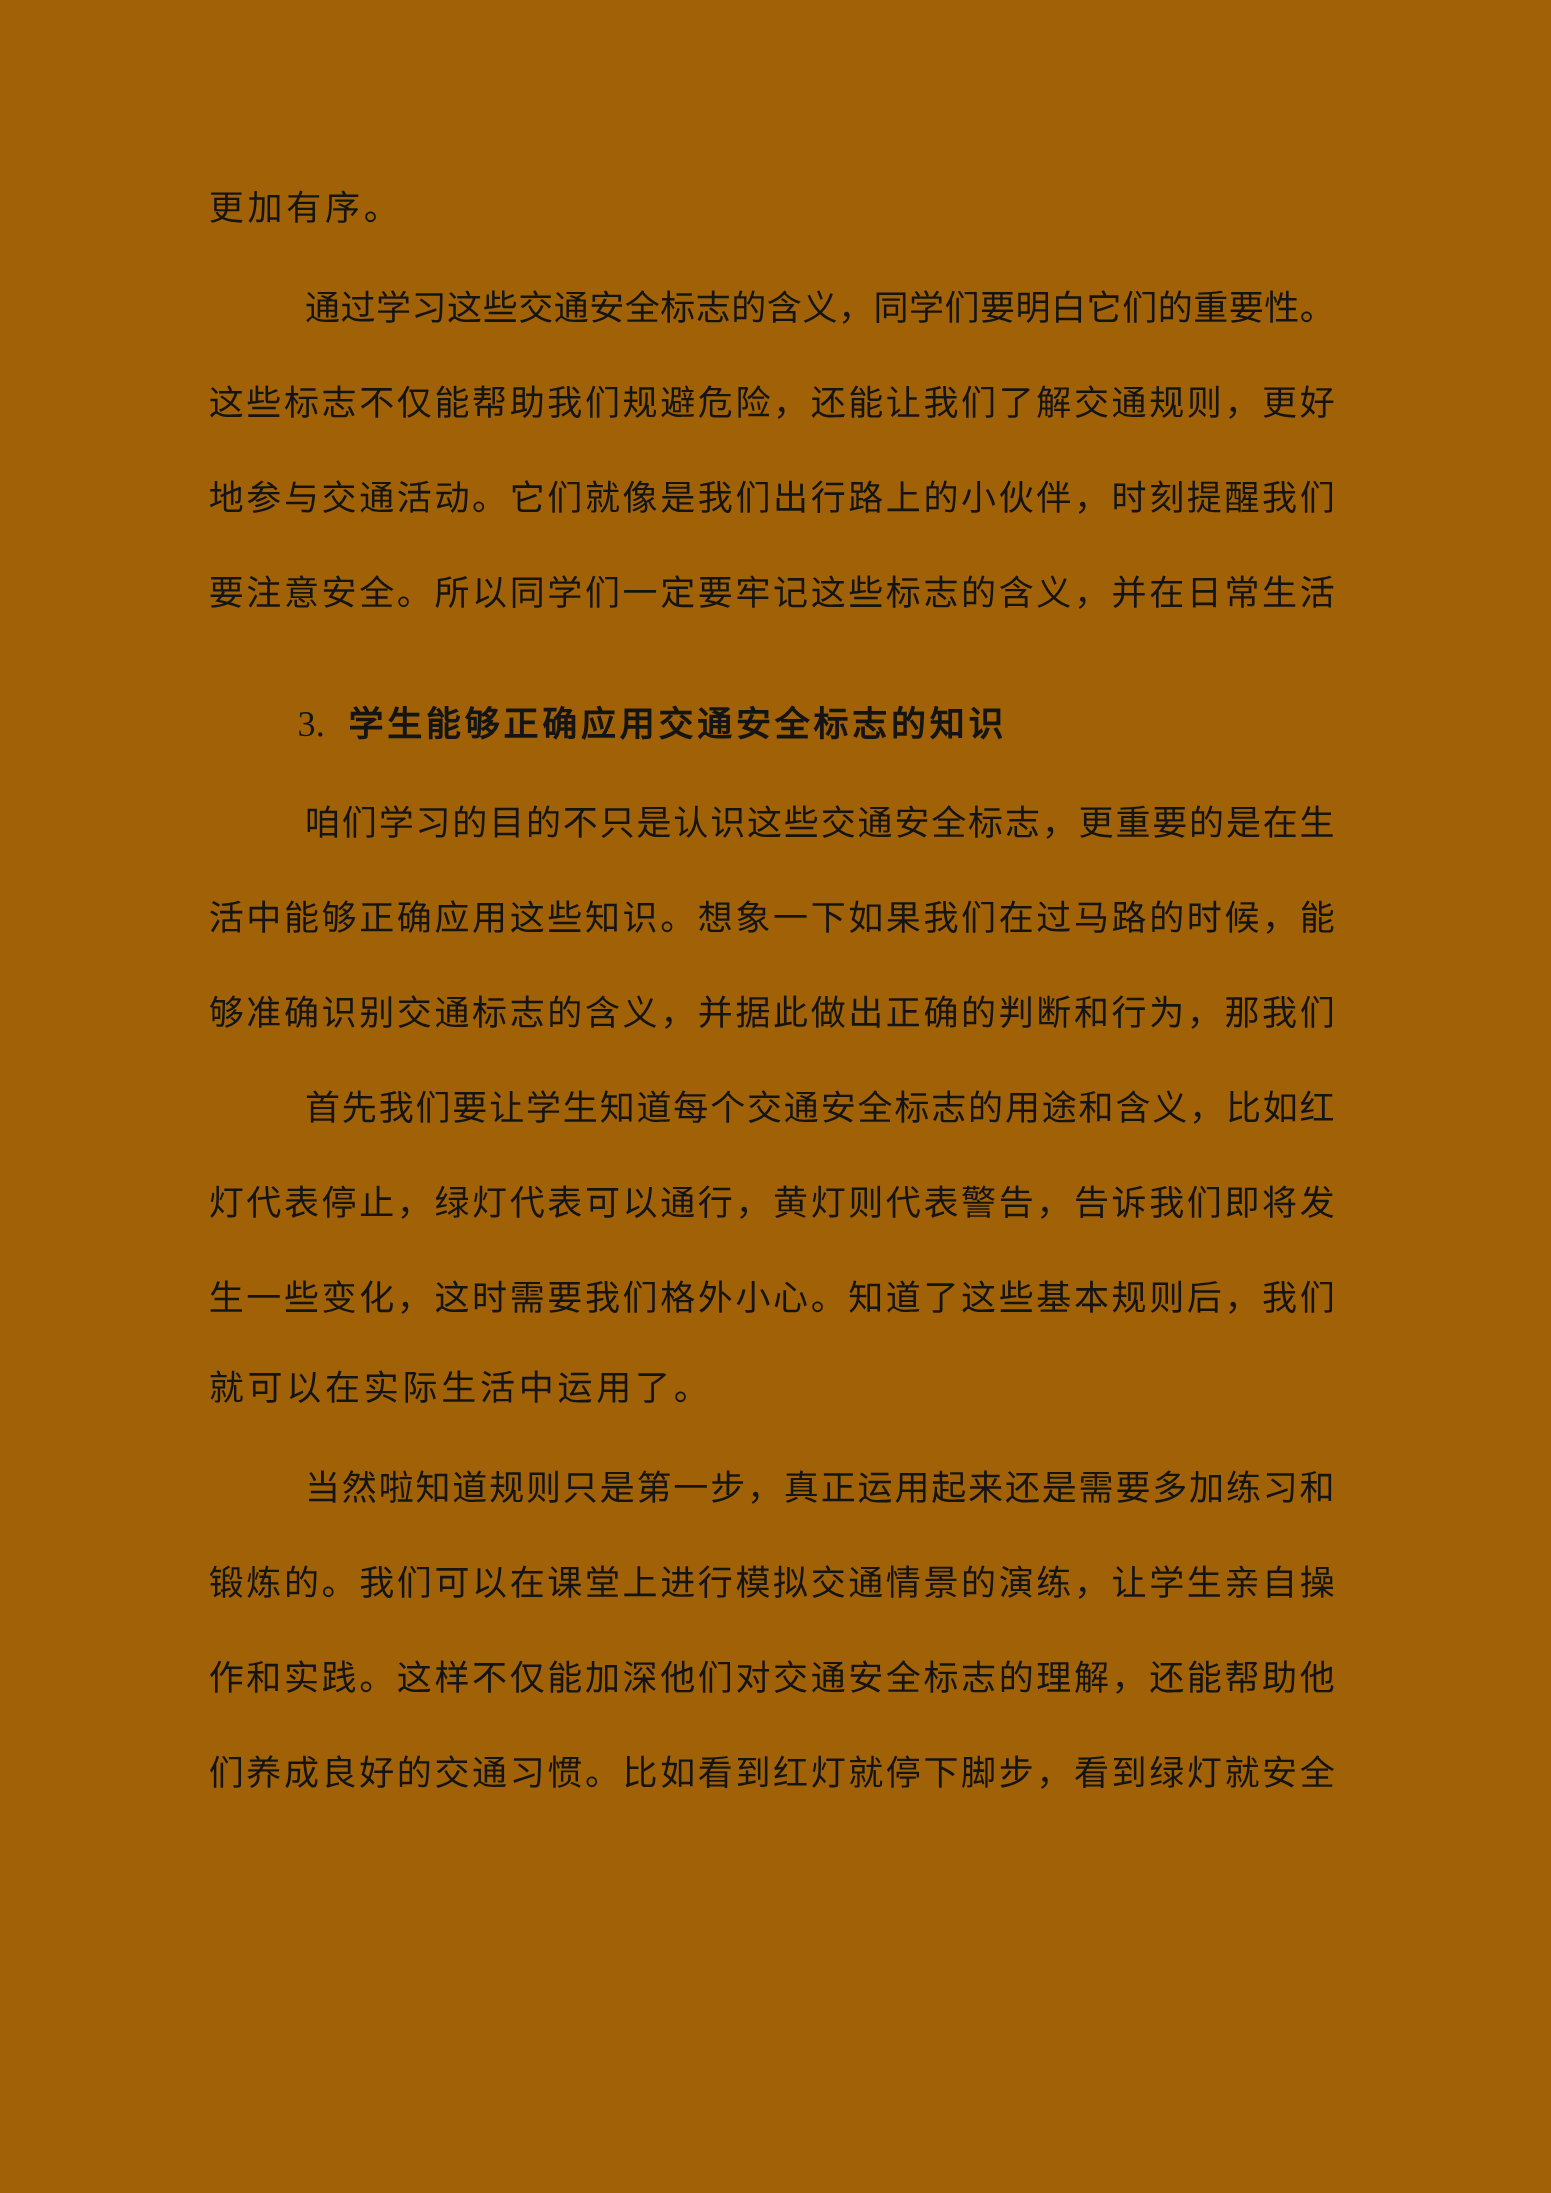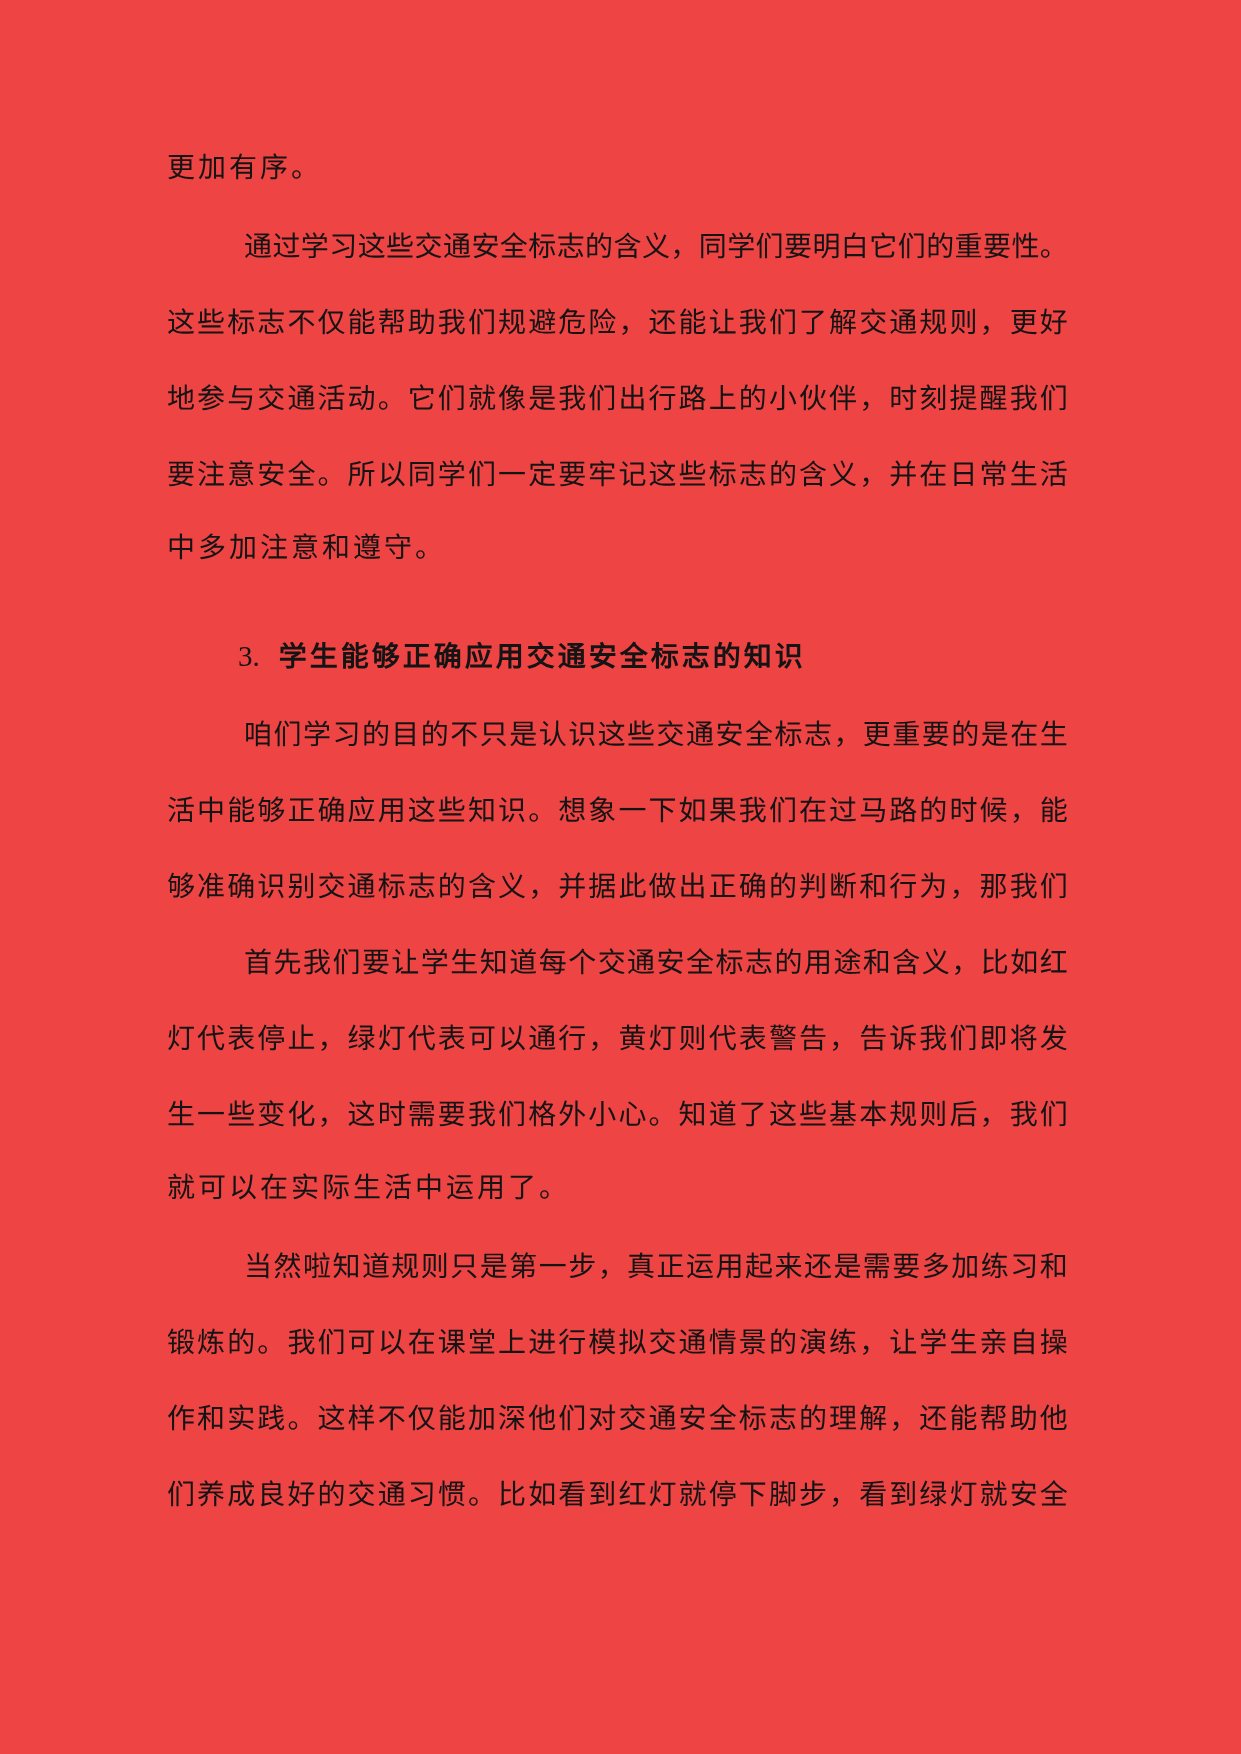--- a/index.html
+++ b/index.html
@@ -4,21 +4,21 @@
 <style>
   html, body {
     margin: 0;
     padding: 0;
     background: #ffffff;
   }
   .page {
     position: relative;
     width: 1241px;
     height: 1754px;
-    background: #ef4444;
+    background: #a16207;
     overflow: hidden;
     font-family: "Liberation Serif", "DejaVu Serif", serif;
     color: #141414;
   }
   .text-block {
     position: absolute;
     left: 167px;
     top: 130px;
     width: 901px;
   }
@@ -189,21 +189,20 @@
         <span>含</span>
         <span>义</span>
         <span>，</span>
         <span>并</span>
         <span>在</span>
         <span>日</span>
         <span>常</span>
         <span>生</span>
         <span>活</span>
       </div>
-      <div class="line end">中多加注意和遵守。</div>
       <div class="line heading"><span class="h-num">3.</span><span class="h-text">学生能够正确应用交通安全标志的知识</span></div>
       <div class="line justify indent">
         <span>咱</span>
         <span>们</span>
         <span>学</span>
         <span>习</span>
         <span>的</span>
         <span>目</span>
         <span>的</span>
         <span>不</span>

